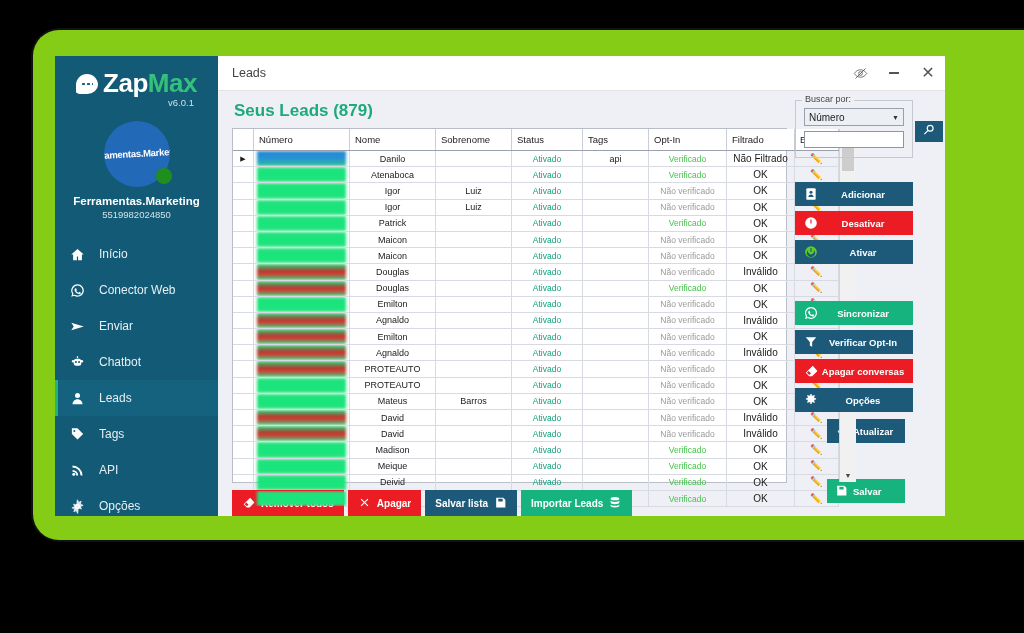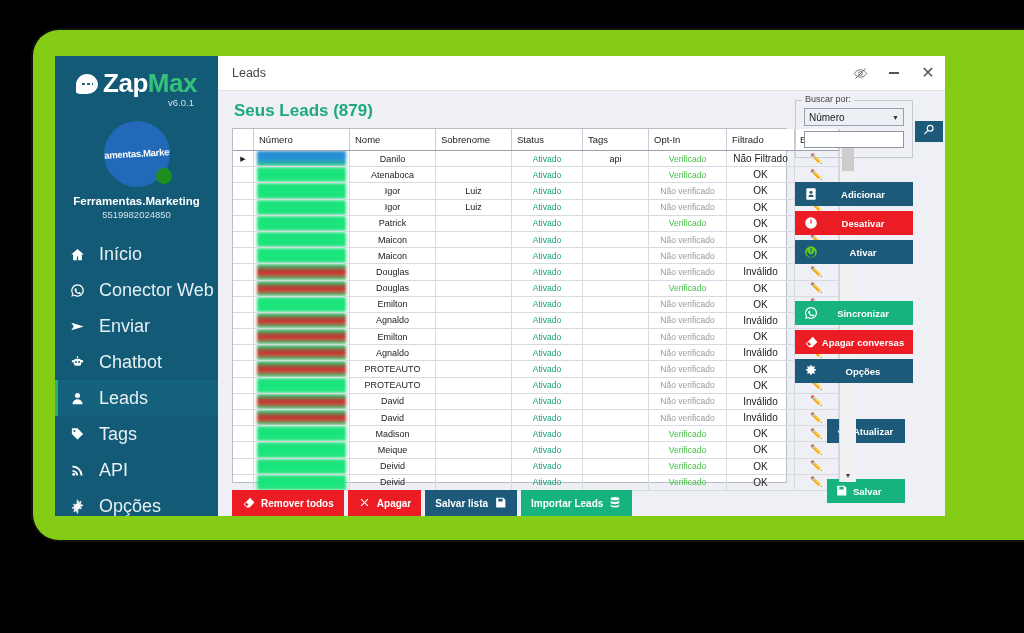--- a/index.html
+++ b/index.html
@@ -28,21 +28,21 @@
   .avatar{width:66px;height:66px;border-radius:50%;background:#2269b8;
       display:flex;align-items:center;justify-content:center;overflow:hidden;}
   .avatar span{font-size:9.5px;font-weight:bold;color:#fff;line-height:1.0;text-align:center;
       transform:rotate(-3deg);letter-spacing:-.3px;}
   .onlinedot{position:absolute;right:-2px;bottom:3px;width:16px;height:16px;border-radius:50%;background:#1e8f1e;}
   .acct-name{text-align:center;font-size:11.5px;font-weight:bold;margin-top:8px;}
   .acct-num{text-align:center;font-size:9.5px;color:#d2e2ea;margin-top:2px;}
 
   .nav{margin-top:16px;}
   .nav-item{height:36px;display:flex;align-items:center;padding-left:14px;gap:14px;
-            font-size:18px;color:#e6eff4;position:relative;cursor:pointer;}
+            font-size:12px;color:#e6eff4;position:relative;cursor:pointer;}
   .nav-item.active{background:#15627f;}
   .nav-item.active:before{content:"";position:absolute;left:0;top:0;bottom:0;width:3px;background:#21b573;}
   .nav-ico{width:16px;height:16px;display:flex;align-items:center;justify-content:center;}
   .nav-ico svg{width:15px;height:15px;fill:#fff;}
 
   
   #win{flex:1;display:flex;flex-direction:column;background:#eef0f6;min-width:0;}
   .titlebar{height:34px;background:#fff;display:flex;align-items:center;flex:0 0 34px;
             border-bottom:1px solid #e2e2e2;}
   .titlebar .t{font-size:12.5px;color:#444;padding-left:14px;flex:1;}
@@ -438,20 +438,33 @@
                     <td class="c-sob"></td>
                     <td class="c-st"><span class="st">Ativado</span></td>
                     <td class="c-tag"></td>
                     <td class="c-opt"><span class="optn">Não verificado</span></td>
                     <td class="c-fil filv">OK</td>
                     <td class="c-ed"><span class="pencil">✏️</span></td>
                   </tr>
                   <tr>
                     <td class="c-sel rowarrow"></td>
                     <td class="c-num numcell">
+                      <div class="blur" style="background:linear-gradient(180deg,#27e07f 0%,#15e57a 50%,#2ae17f 100%);filter:blur(1.4px);"></div>
+                    </td>
+                    <td class="c-nome">Mateus</td>
+                    <td class="c-sob">Barros</td>
+                    <td class="c-st"><span class="st">Ativado</span></td>
+                    <td class="c-tag"></td>
+                    <td class="c-opt"><span class="optn">Não verificado</span></td>
+                    <td class="c-fil filv">OK</td>
+                    <td class="c-ed"><span class="pencil">✏️</span></td>
+                  </tr>
+                  <tr>
+                    <td class="c-sel rowarrow"></td>
+                    <td class="c-num numcell">
                       <div class="blur" style="background:linear-gradient(180deg,#19e07c 0%,#c0302c 45%,#d63a33 62%,#22dd7d 100%);filter:blur(1.4px);"></div>
                     </td>
                     <td class="c-nome">David</td>
                     <td class="c-sob"></td>
                     <td class="c-st"><span class="st">Ativado</span></td>
                     <td class="c-tag"></td>
                     <td class="c-opt"><span class="optn">Não verificado</span></td>
                     <td class="c-fil filv">Inválido</td>
                     <td class="c-ed"><span class="pencil">✏️</span></td>
                   </tr>
@@ -605,20 +618,28 @@
             <span class="al">Ativar</span>
               </div>
           <div class="abtn a-green">
             <span class="ai">
                   <svg viewBox="0 0 24 24" fill="#fff">
                     <path d="M12 1.8a10.2 10.2 0 0 0-8.7 15.6L1.8 22.2l5-1.5A10.2 10.2 0 1 0 12 1.8zm0 2a8.2 8.2 0 1 1-4.3 15.2l-.4-.2-2.7.8.8-2.6-.3-.4A8.2 8.2 0 0 1 12 3.8zm-3.3 4.4c-.2 0-.5.1-.7.4-.3.3-.9.9-.9 2.1s.9 2.5 1 2.6c.1.2 1.8 2.9 4.4 3.9 2.1.8 2.6.7 3 .6.6-.1 1.6-.6 1.8-1.3.2-.6.2-1.1.1-1.2l-.6-.3s-1.4-.7-1.6-.8c-.2-.1-.4-.1-.5.1l-.7.9c-.1.2-.3.2-.5.1s-1-.4-2-1.2c-.7-.7-1.2-1.5-1.3-1.7-.1-.2 0-.4.1-.5l.4-.5c.1-.2.2-.3.2-.5s0-.3-.1-.4l-.8-2c-.2-.4-.4-.4-.5-.4z"></path>
                   </svg>
                 </span>
             <span class="al">Sincronizar</span>
               </div>
+          <div class="abtn a-navy">
+            <span class="ai">
+                  <svg viewBox="0 0 24 24" fill="#fff">
+                    <path d="M3 4h18l-7 8v8l-4-2v-6z"></path>
+                  </svg>
+                </span>
+            <span class="al">Verificar Opt-In</span>
+              </div>
           <div class="abtn a-red">
             <span class="ai">
                   <svg viewBox="0 0 24 24" fill="#fff">
                     <path d="M15 3 3 15l6 6h5l9-9-8-9zM9 19l-4-4 3-3 4 4z"></path>
                   </svg>
                 </span>
             <span class="al">Apagar conversas</span>
               </div>
           <div class="abtn a-navy">
             <span class="ai">

